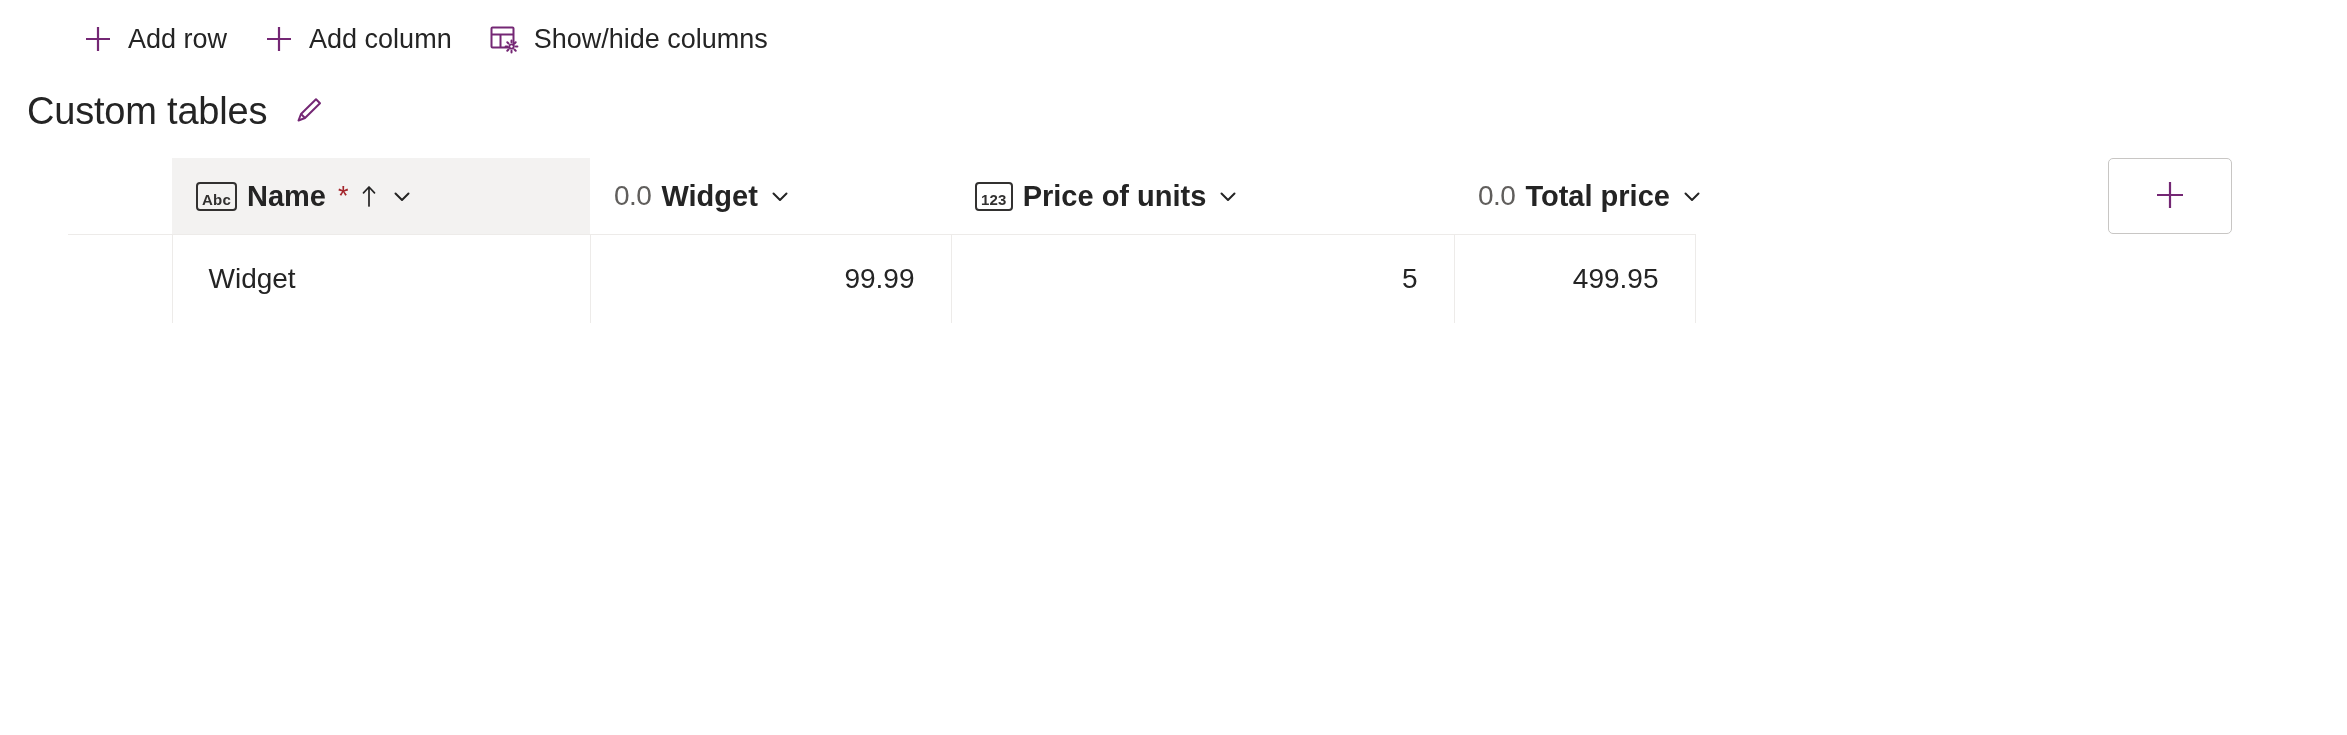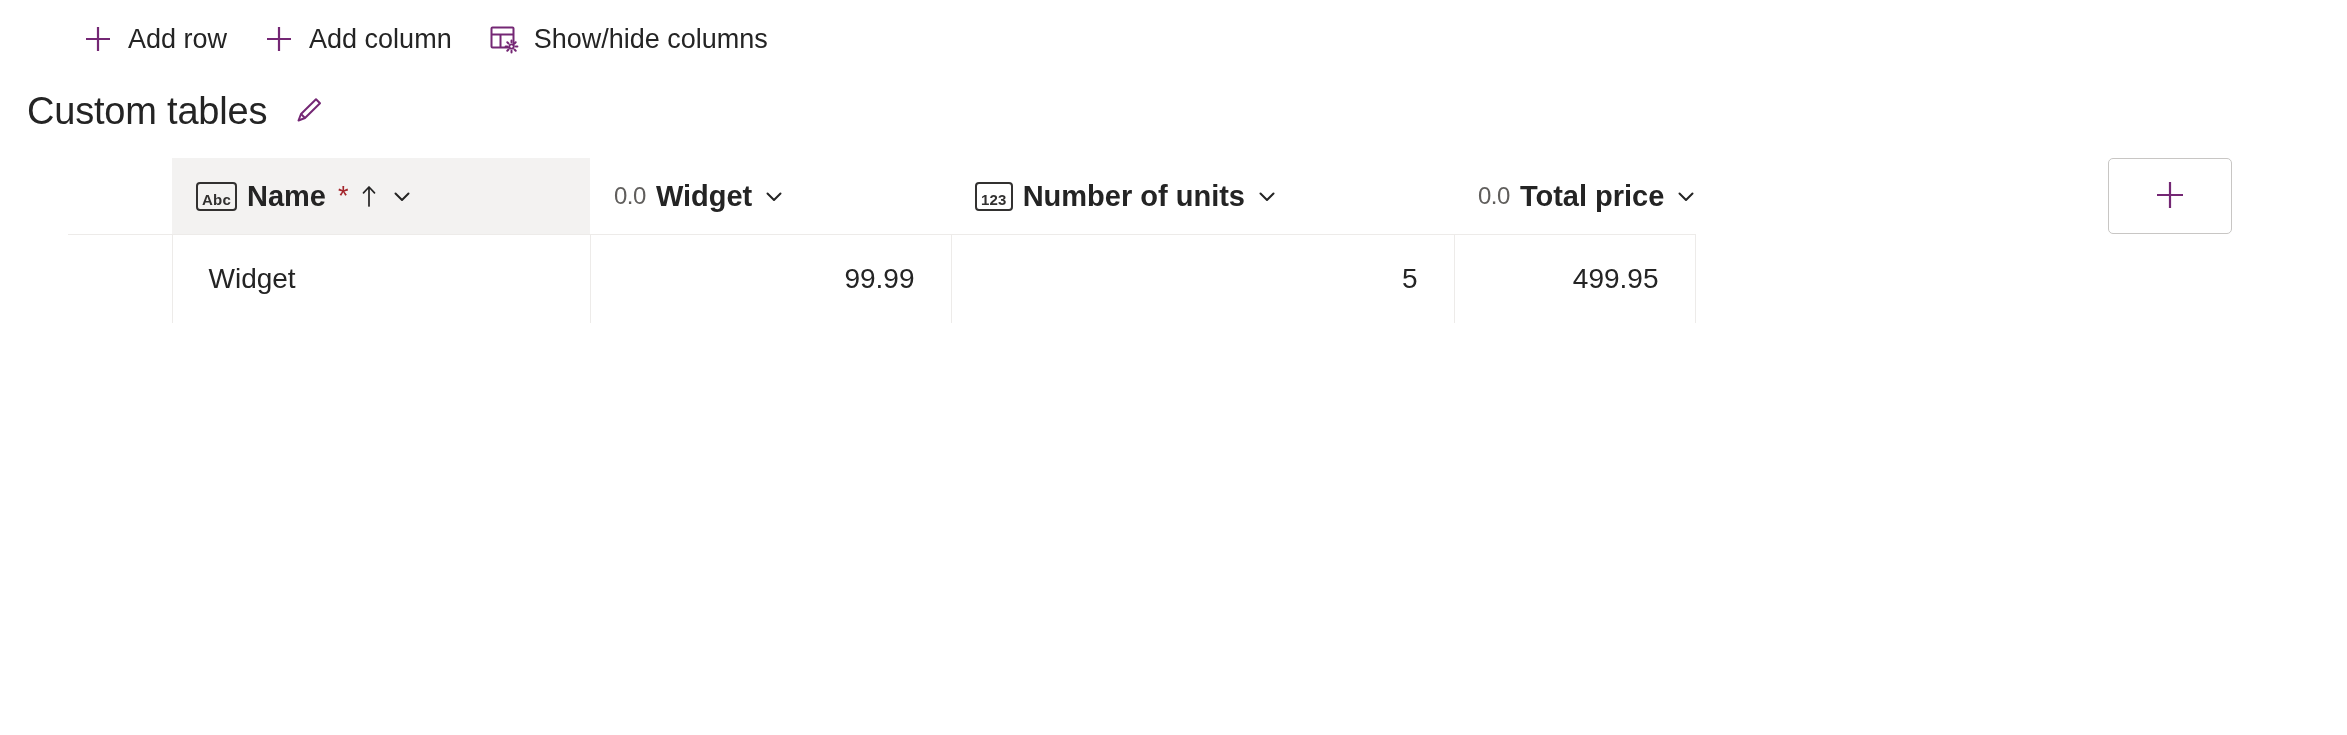--- a/index.html
+++ b/index.html
@@ -146,21 +146,21 @@
     border-radius: 4px;
     font-size: 15px;
     font-weight: 700;
     color: #323130;
     padding: 8px 4px 2px;
     line-height: 1;
     letter-spacing: 0.2px;
     font-family: "Liberation Sans", sans-serif;
   }
   .icon-decimal {
-    font-size: 24px;
+    font-size: 28px;
     color: #605e5c;
     line-height: 1;
     letter-spacing: -0.5px;
     font-weight: 400;
   }
   .sort-asc, .chev {
     display: inline-flex;
     align-items: center;
     justify-content: center;
     flex: 0 0 auto;
@@ -325,21 +325,21 @@
               </svg>
             </span>
           </div>
         </th>
 
         <th class="colhead plain">
           <div class="head-inner">
             <span class="type-icon">
               <span class="icon-boxed">123</span>
             </span>
-            <span class="head-label">Number of units</span>
+            <span class="head-label">Price of units</span>
             <span class="chev">
               <svg width="24" height="24" viewBox="0 0 24 24" aria-hidden="true">
                 <path d="M5.5 9.5 L12 16 L18.5 9.5" stroke="#242424" stroke-width="2" fill="none" stroke-linecap="round" stroke-linejoin="round"></path>
               </svg>
             </span>
           </div>
         </th>
 
         <th class="colhead plain">
           <div class="head-inner">

